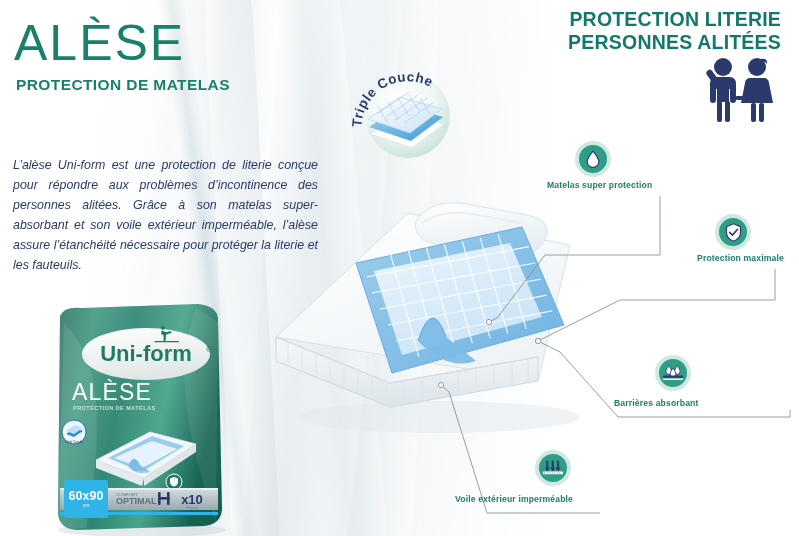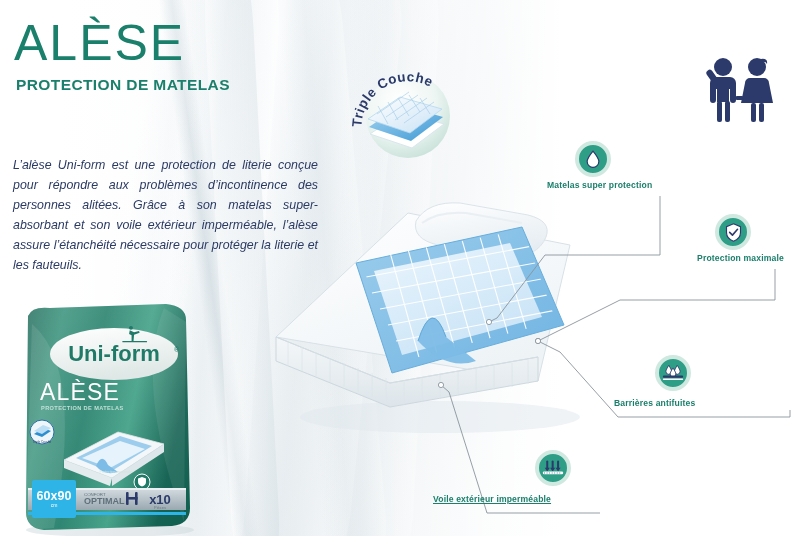--- a/index.html
+++ b/index.html
@@ -45,21 +45,21 @@
 
   
   .intro { position:absolute; left:13px; top:155px; width:305px;
            color:#2b3a63; font-size:12.4px; line-height:1.62;
            text-align:justify; text-justify:inter-word;font-style:italic; }
 
   
   .triple { position:absolute; left:352px; top:64px; width:112px; height:100px; }
 
   
-  .pack { position:absolute; left:14px; top:302px; width:186px; height:234px; }
+  .pack { position:absolute; left:46px; top:302px; width:186px; height:234px; }
 
   
   .scene { position:absolute; left:270px; top:185px; width:330px; height:260px; }
 
   
   .callout { position:absolute; }
   .co-icon { position:absolute; width:36px; height:36px; border-radius:50%;
              background:#2f9e87; border:4px solid #cfe9e0;
              display:flex; align-items:center; justify-content:center; }
   .co-label { position:absolute; color:#1a7f6b; font-size:8.6px;
@@ -81,20 +81,24 @@
     <div class="ribbon r3"></div>
     <div class="ribbon r4"></div>
     <div class="ribbon r5"></div>
     <div class="bg-fadeL"></div>
     <div class="bg-fadeR"></div>
   </div>
 
   <div class="brand-title">ALÈSE</div>
   <div class="brand-sub">PROTECTION DE MATELAS</div>
 
+  <div class="hdr-right">
+    <span class="l">PROTECTION LITERIE</span>
+    <span class="l">PERSONNES ALITÉES</span>
+  </div>
 
   <div class="couple">
     <svg viewBox="0 0 82 66" width="82" height="66">
       <g fill="#2b3a6b">
         <circle cx="28" cy="11" r="9"></circle>
         <path d="M21 21 h14 a6 6 0 0 1 6 6 v17 a3 3 0 0 1 -6 0 v-11 h-1 v13 h-12 v-13 h-1 v11 a3 3 0 0 1 -6 0 v-17 a6 6 0 0 1 6 -6 z"></path>
         <rect x="22" y="45" width="5" height="21" rx="2"></rect>
         <rect x="30" y="45" width="5" height="21" rx="2"></rect>
         <path d="M17 26 l-5 -7 a3.3 3.3 0 0 1 5.4 -3.8 l4.2 6 z"></path>
         <circle cx="62" cy="11" r="9"></circle>
@@ -346,21 +350,21 @@
           <svg viewBox="0 0 26 24" width="22" height="22">
             <g fill="#ffffff" stroke="#2b3a6b" stroke-width="1.1">
               <path d="M8 3 C8 3 4.6 8 4.6 10.2 a3.4 3.4 0 0 0 6.8 0 C11.4 8 8 3 8 3 Z"></path>
               <path d="M18 3 C18 3 14.6 8 14.6 10.2 a3.4 3.4 0 0 0 6.8 0 C21.4 8 18 3 18 3 Z"></path>
               <path d="M13 6 C13 6 9.6 11 9.6 13.2 a3.4 3.4 0 0 0 6.8 0 C16.4 11 13 6 13 6 Z"></path>
             </g>
             <rect x="1" y="15" width="24" height="2.6" rx="1.3" fill="#2b3a6b"></rect>
             <rect x="1" y="18.6" width="24" height="1.6" rx=".8" fill="#ffffff"></rect>
           </svg>
         </div>
-        <div class="co-label" style="left: 614px; top: 398px;">Barrières antifuites</div>
+        <div class="co-label" style="left: 614px; top: 398px;">Barrières absorbant</div>
       </div>
       <div class="callout">
         <div class="co-icon" style="left: 535px; top: 450px;">
           <svg viewBox="0 0 26 24" width="22" height="22">
             <g fill="#2b3a6b">
               <rect x="5" y="3" width="2.4" height="11" rx="1.2"></rect>
               <rect x="11.4" y="3" width="2.4" height="11" rx="1.2"></rect>
               <rect x="17.8" y="3" width="2.4" height="11" rx="1.2"></rect>
               <path d="M3.2 11.6 L6.2 16 L9.2 11.6 Z"></path>
               <path d="M9.6 11.6 L12.6 16 L15.6 11.6 Z"></path>
@@ -371,17 +375,17 @@
               <path d="M3 16.8 L3 19"></path>
               <path d="M6 16.8 L6 19"></path>
               <path d="M9 16.8 L9 19"></path>
               <path d="M12 16.8 L12 19"></path>
               <path d="M15 16.8 L15 19"></path>
               <path d="M18 16.8 L18 19"></path>
               <path d="M21 16.8 L21 19"></path>
             </g>
           </svg>
         </div>
-        <div class="co-label" style="left: 433px; top: 494px; text-decoration: underline;">Voile extérieur imperméable</div>
+        <div class="co-label" style="left: 455px; top: 494px;">Voile extérieur imperméable</div>
       </div>
     </div>
 
 </div>
 
 </body></html>

